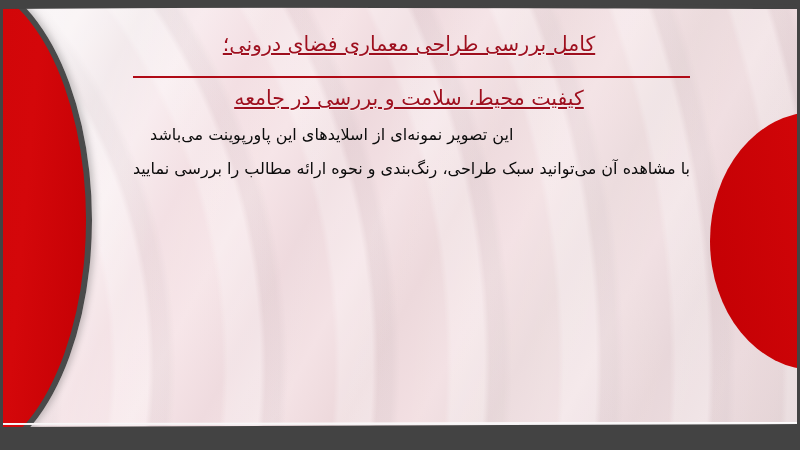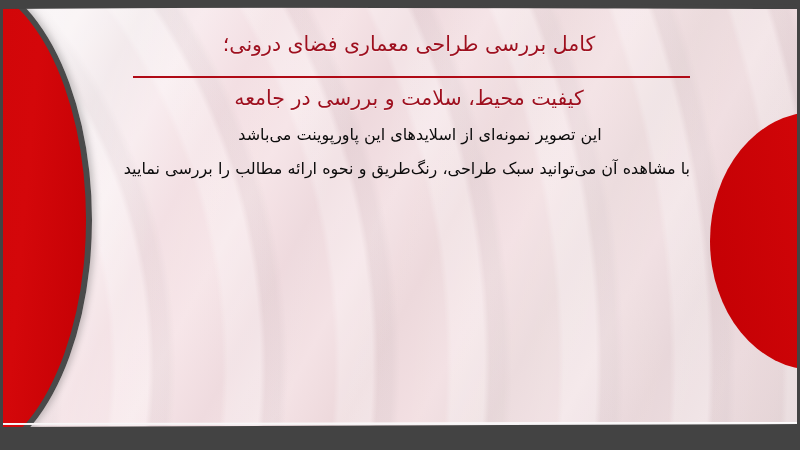--- a/index.html
+++ b/index.html
@@ -107,39 +107,39 @@
     width: 578px;
     text-align: center;
     color: #9e0f1e;
     font-size: 20.5px;
     line-height: 27px;
     font-weight: 400;
     direction: rtl;
     white-space: pre-line;
     text-shadow: 0 1px 0 rgba(255,255,255,0.35);
   }
-  .title-line { display: block; }
+  .title-line { display: block; text-decoration: underline; }
 
   
   .title-rule {
     position: absolute;
     left: 133px;
     top: 76px;
     width: 557px;
     height: 0;
     border-top: 2px solid #b00a16;
   }
 
   
   .body-block {
     position: absolute;
     left: 150px;
     top: 118px;
     width: 540px;
-    text-align: center;
+    text-align: left;
     direction: rtl;
     color: #0b0b0b;
     font-size: 16px;
     line-height: 34px;
     font-weight: 400;
   }
   .body-line { display: block; white-space: nowrap; }
 
   
   .bottom-bar {
@@ -196,21 +196,21 @@
 
   <div class="title-block">
     <span class="title-line">کامل بررسی طراحی معماری فضای درونی؛</span>
     <span class="title-line">کیفیت محیط، سلامت و بررسی در جامعه</span>
   </div>
 
   <div class="title-rule"></div>
 
   <div class="body-block">
     <span class="body-line">این تصویر نمونه‌ای از اسلایدهای این پاورپوینت می‌باشد</span>
-    <span class="body-line">با مشاهده آن می‌توانید سبک طراحی، رنگ‌طریق و نحوه ارائه مطالب را بررسی نمایید</span>
+    <span class="body-line">با مشاهده آن می‌توانید سبک طراحی، رنگ‌بندی و نحوه ارائه مطالب را بررسی نمایید</span>
   </div>
 
   <div class="bottom-hairline"></div>
   <div class="bottom-bar"></div>
   <div class="top-bar"></div>
   <div class="frame-left"></div>
   <div class="frame-right"></div>
 
 </div>
 

